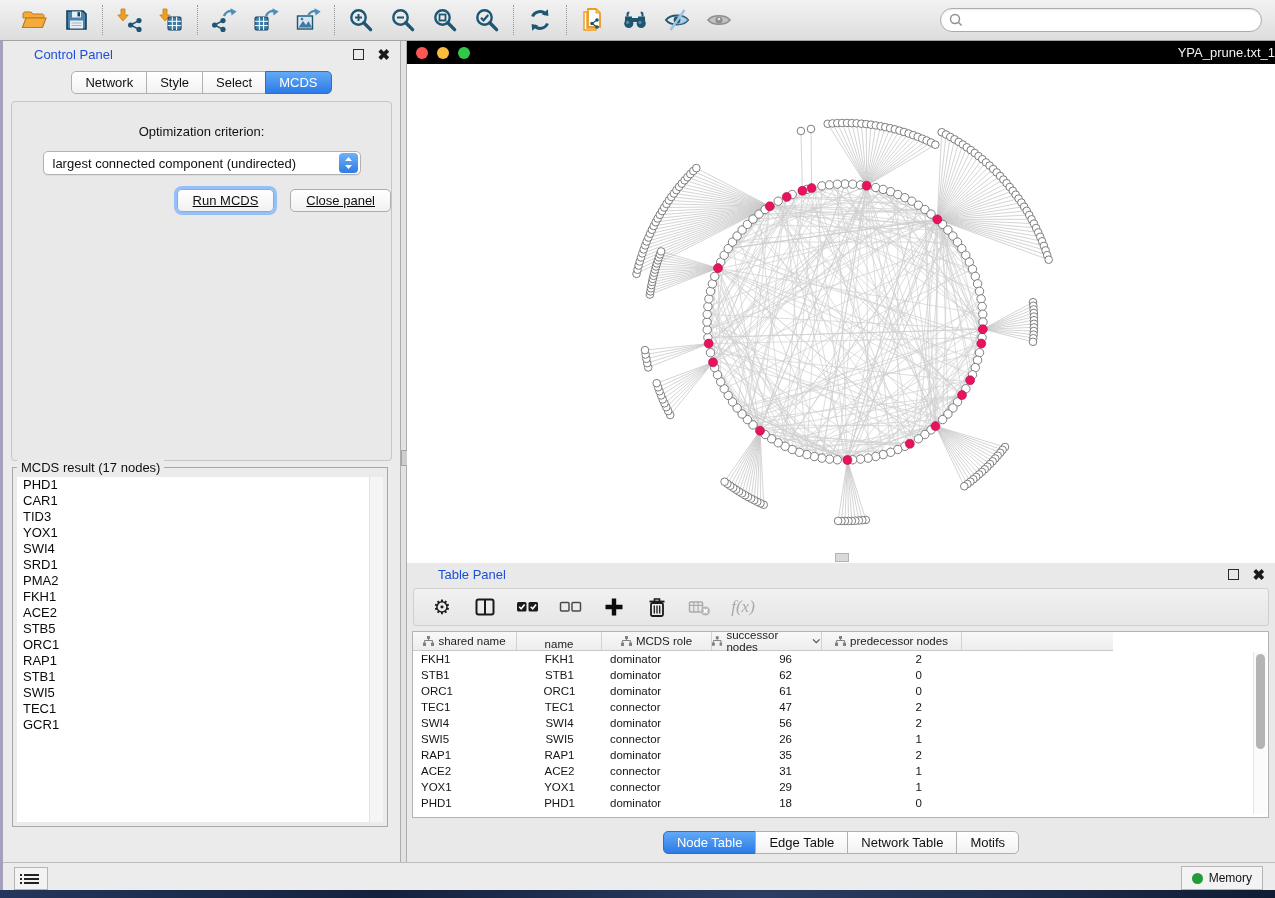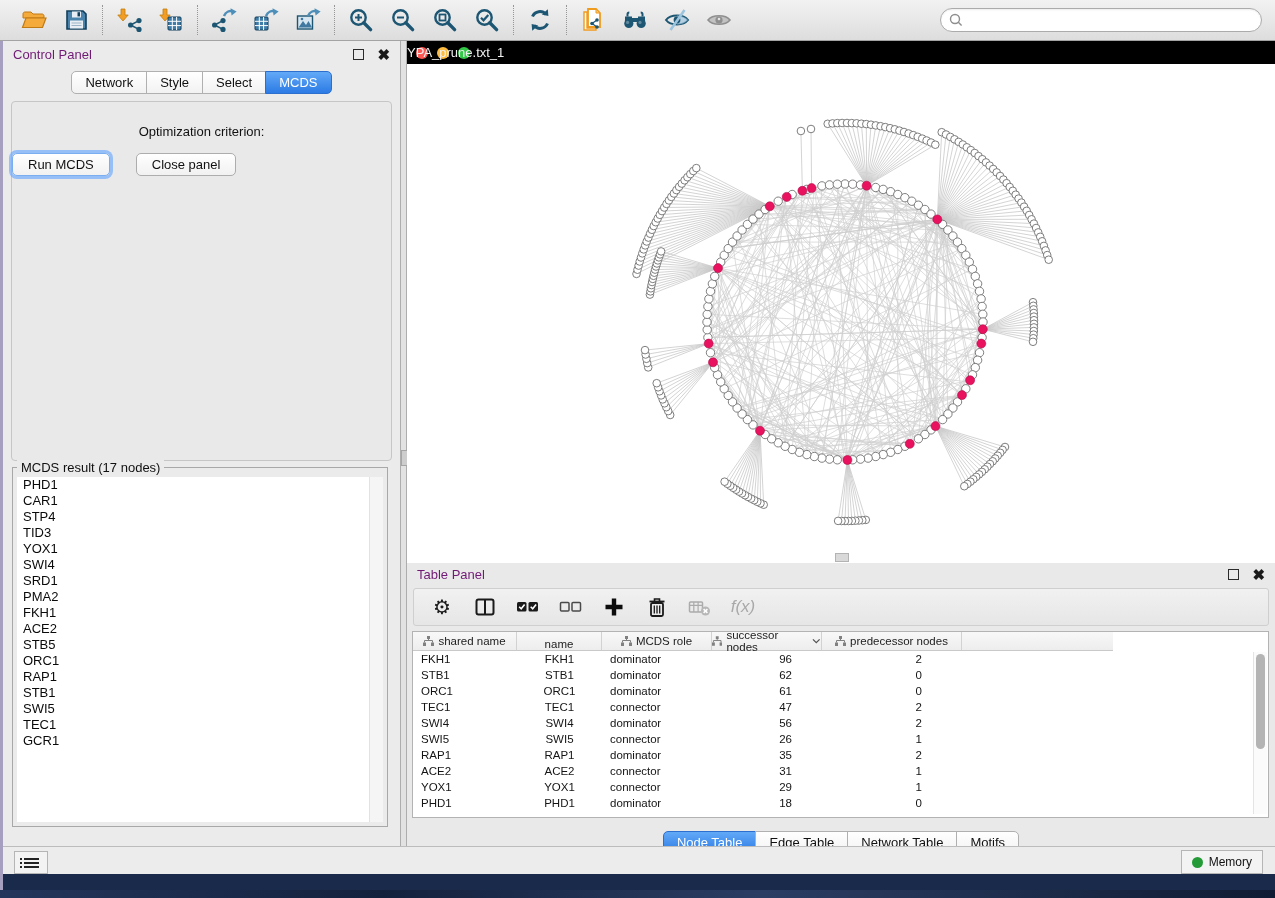--- a/index.html
+++ b/index.html
@@ -21,41 +21,41 @@
   .search-wrap{margin-left:auto;margin-right:13px;width:322px;height:24px;background:#fff;
        border:1px solid #ababab;border-radius:12px;display:flex;align-items:center;
        padding-left:7px;box-sizing:border-box;box-shadow:inset 0 1px 2px rgba(0,0,0,.08);}
   .search-wrap input{border:none;outline:none;background:transparent;flex:1;height:18px;
        font-size:12px;font-family:"Liberation Sans",sans-serif;}
 
   
   .control-panel{position:absolute;left:3px;top:41px;width:397px;height:821px;
        background:#ebebeb;box-sizing:border-box;}
   .panel-head{height:27px;display:flex;align-items:center;padding:0 10px;}
-  .panel-title{font-size:13px;color:#701a75;}
+  .panel-title{font-size:13px;color:#1d4ed8;margin-left:21px;}
   .panel-head .spacer{flex:1;}
   .float-icon{width:9px;height:9px;border:1.5px solid #2b2b2b;display:inline-block;margin-right:13px;}
   .close-icon{font-size:15px;font-weight:bold;color:#1a1a1a;line-height:9px;}
   .seg-row{display:flex;justify-content:center;margin-top:3px;}
   .seg{font-size:13px;padding:3px 13px;background:linear-gradient(#ffffff,#f2f2f2);
        border:1px solid #b0b0b0;margin-left:-1px;color:#111;}
   .seg:first-child{border-radius:5px 0 0 5px;margin-left:0;}
   .seg:last-child{border-radius:0 5px 5px 0;}
   .seg.active{background:linear-gradient(#62a9f7,#2c7be5);color:#fff;border-color:#2c6fce;text-align:right;}
   .tab-content{margin:7px 8px 0 8px;height:360px;background:#e9e9e9;
        border:1px solid #c6c6c6;border-radius:4px;box-sizing:border-box;text-align:center;}
   .crit-label{font-size:13px;color:#111;margin-top:22px;}
   .dropdown{margin:12px auto 0 auto;width:318px;height:24px;background:#fff;
        border:1px solid #b2b2b2;border-radius:5px;display:flex;align-items:center;
        box-sizing:border-box;padding-left:9px;box-shadow:0 1px 1px rgba(0,0,0,.06);}
   .dropdown .val{font-size:13px;color:#111;flex:1;text-align:left;white-space:nowrap;}
   .stepper{width:19px;height:20px;margin:1px 2px 1px 4px;border-radius:4px;
        background:linear-gradient(#6fb0f8,#2e7ce5);display:flex;flex-direction:column;
        align-items:center;justify-content:center;gap:2px;}
-  .btn-row{margin-top:14px;display:flex;justify-content:flex-start;gap:26px;}
+  .btn-row{margin-top:14px;display:flex;justify-content:flex-end;gap:16px;text-decoration:underline;}
   .pbtn{font-size:13px;color:#111;background:linear-gradient(#ffffff,#f1f1f1);
        border:1px solid #adadad;border-radius:5px;padding:3px 15px;
        font-family:"Liberation Sans",sans-serif;}
   .pbtn.focused{border-color:#7aaef0;box-shadow:0 0 0 3px rgba(106,168,255,.65);}
   .group-box{position:absolute;left:9px;top:426px;width:376px;height:360px;
        border:1px solid #a8a8a8;box-sizing:border-box;}
   .group-legend{position:absolute;top:-8px;left:4px;background:#ebebeb;padding:0 4px;
        font-size:13px;color:#111;}
   .mcds-list{position:absolute;inset:9px 4px 4px 4px;background:#fff;overflow:hidden;}
   .mcds-list .scroll-track{position:absolute;right:0;top:0;bottom:0;width:13px;
@@ -66,51 +66,51 @@
   .vsplit{position:absolute;left:400px;top:41px;width:7px;height:821px;background:#e2e2e2;
        border-left:1px solid #adadad;border-right:1px solid #adadad;box-sizing:border-box;}
   .vsplit .handle{position:absolute;left:0px;top:409px;width:5px;height:14px;
        background:#cdcdcd;border:1px solid #a5a5a5;}
 
   
   .net-frame{position:absolute;left:407px;top:41px;width:868px;height:522px;background:#fff;}
   .net-title{height:23px;background:#000;display:flex;align-items:center;position:relative;}
   .lights{display:flex;gap:9px;margin-left:9px;}
   .light{width:12px;height:12px;border-radius:50%;}
-  .net-title .t{position:absolute;left:0;right:0;text-align:left;color:#f2f2f2;
+  .net-title .t{position:absolute;left:0;right:0;text-align:right;color:#f2f2f2;
        font-size:13px;}
   .net-view{position:absolute;left:0;top:23px;width:868px;height:499px;background:#fff;overflow:hidden;}
   .hsplit-handle{position:absolute;left:428px;bottom:1px;width:12px;height:7px;
        background:#d9d9d9;border:1px solid #b3b3b3;}
 
   
   .table-panel{position:absolute;left:407px;top:563px;width:868px;height:299px;
        background:#e9e9e9;box-sizing:border-box;}
   .tp-toolbar{margin:3px 6px 0 6px;height:38px;background:linear-gradient(#f1f1f1,#e6e6e6);
        border:1px solid #cfcfcf;border-radius:3px;display:flex;align-items:center;
        gap:19px;padding-left:16px;box-sizing:border-box;}
   .tp-ic{display:flex;align-items:center;justify-content:center;width:24px;height:24px;}
   .gear-glyph{font-size:20px;color:#1b1b1b;line-height:22px;}
-  .fx-glyph{font-family:Liberation Sans, sans-serif;font-style:italic;font-size:17px;color:#a9a9a9;}
+  .fx-glyph{font-family:Liberation Serif, serif;font-style:italic;font-size:17px;color:#a9a9a9;}
   .tbl-wrap{margin:5px 6px 0 5px;height:187px;background:#fff;border:1px solid #b3b3b3;
        position:relative;box-sizing:border-box;overflow:hidden;}
   .tbl-head{display:flex;height:18px;background:linear-gradient(#f8f8f8,#ededed);
        border-bottom:1px solid #c9c9c9;width:700px;}
   .th{display:flex;align-items:center;justify-content:center;gap:4px;font-size:11.5px;
        color:#222;border-right:1px solid #d2d2d2;box-sizing:border-box;height:18px;}
   .th:last-child{border-right:none;}
   .tr{display:flex;height:16px;align-items:center;}
   .td{font-size:11.5px;color:#141414;box-sizing:border-box;white-space:nowrap;overflow:hidden;}
   .tbl-scroll{position:absolute;right:1px;top:20px;bottom:3px;width:13px;background:#fbfbfb;
        border-left:1px solid #e4e4e4;}
   .tbl-thumb{position:absolute;left:2px;top:2px;width:9px;height:95px;border-radius:5px;background:#b4b4b4;}
   .tp-tabs{position:absolute;left:0;right:0;bottom:8px;display:flex;justify-content:center;}
 
   
-  .status-bar{position:absolute;left:3px;bottom:16px;width:1272px;height:28px;background:#ececec;
+  .status-bar{position:absolute;left:3px;bottom:0;width:1272px;height:28px;background:#ececec;
        border-top:1px solid #bcbcbc;box-sizing:border-box;}
   .stat-btn{position:absolute;left:11px;top:4px;width:32px;height:21px;background:#f3f3f3;
        border:1px solid #b5b5b5;display:flex;align-items:center;justify-content:center;}
   .mem-btn{position:absolute;right:12px;top:3px;height:22px;background:#f3f3f3;
        border:1px solid #b5b5b5;display:flex;align-items:center;gap:6px;padding:0 10px;
        font-size:12px;color:#111;}
   .mem-dot{width:11px;height:11px;border-radius:50%;}
   .listicon span{display:block;width:15px;height:2px;background:#222;margin:2px 0;
        box-shadow:-0px 0 0 0 #222;position:relative;}
   .listicon span:before{content:"";position:absolute;left:-4px;top:0;width:2px;height:2px;background:#222;}
@@ -301,32 +301,42 @@
       <span class="close-icon">✖</span>
     </div>
     <div class="seg-row" id="cp-tabs">
         <div class="seg">Network</div>
         <div class="seg">Style</div>
         <div class="seg">Select</div>
         <div class="seg active">MCDS</div>
       </div>
     <div class="tab-content">
       <div class="crit-label">Optimization criterion:</div>
+      <div class="dropdown">
+        <span class="val">largest connected component (undirected)</span>
+        <span class="stepper">
+          <svg width="9" height="6" viewBox="0 0 9 6">
+              <path d="M1 5 4.5 1 8 5z" fill="#fff"></path>
+            </svg>
+          <svg width="9" height="6" viewBox="0 0 9 6">
+              <path d="M1 1 4.5 5 8 1z" fill="#fff"></path>
+            </svg>
+        </span>
+      </div>
       <div class="btn-row">
         <button class="pbtn focused">Run MCDS</button>
         <button class="pbtn">Close panel</button>
       </div>
     </div>
     <div class="group-box">
       <span class="group-legend">MCDS result (17 nodes)</span>
       <div class="mcds-list" id="mcds-list">
         <div class="scroll-track"></div>
       <div class="list-item">PHD1</div>
           <div class="list-item">CAR1</div>
-          <div class="list-item">STP4</div>
           <div class="list-item">TID3</div>
           <div class="list-item">YOX1</div>
           <div class="list-item">SWI4</div>
           <div class="list-item">SRD1</div>
           <div class="list-item">PMA2</div>
           <div class="list-item">FKH1</div>
           <div class="list-item">ACE2</div>
           <div class="list-item">STB5</div>
           <div class="list-item">ORC1</div>
           <div class="list-item">RAP1</div>

